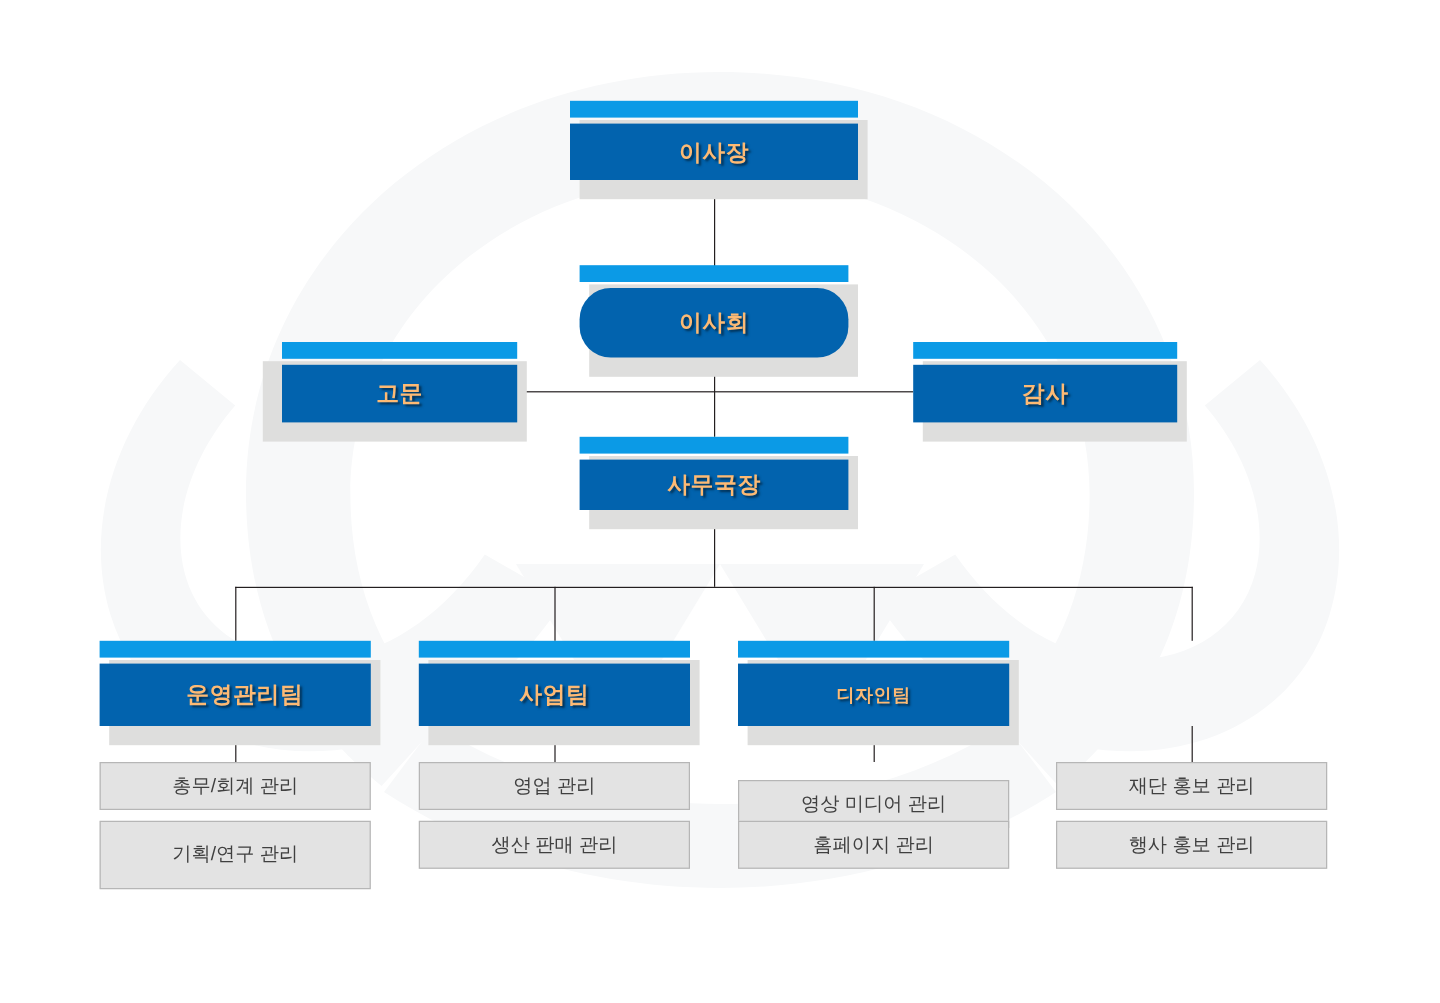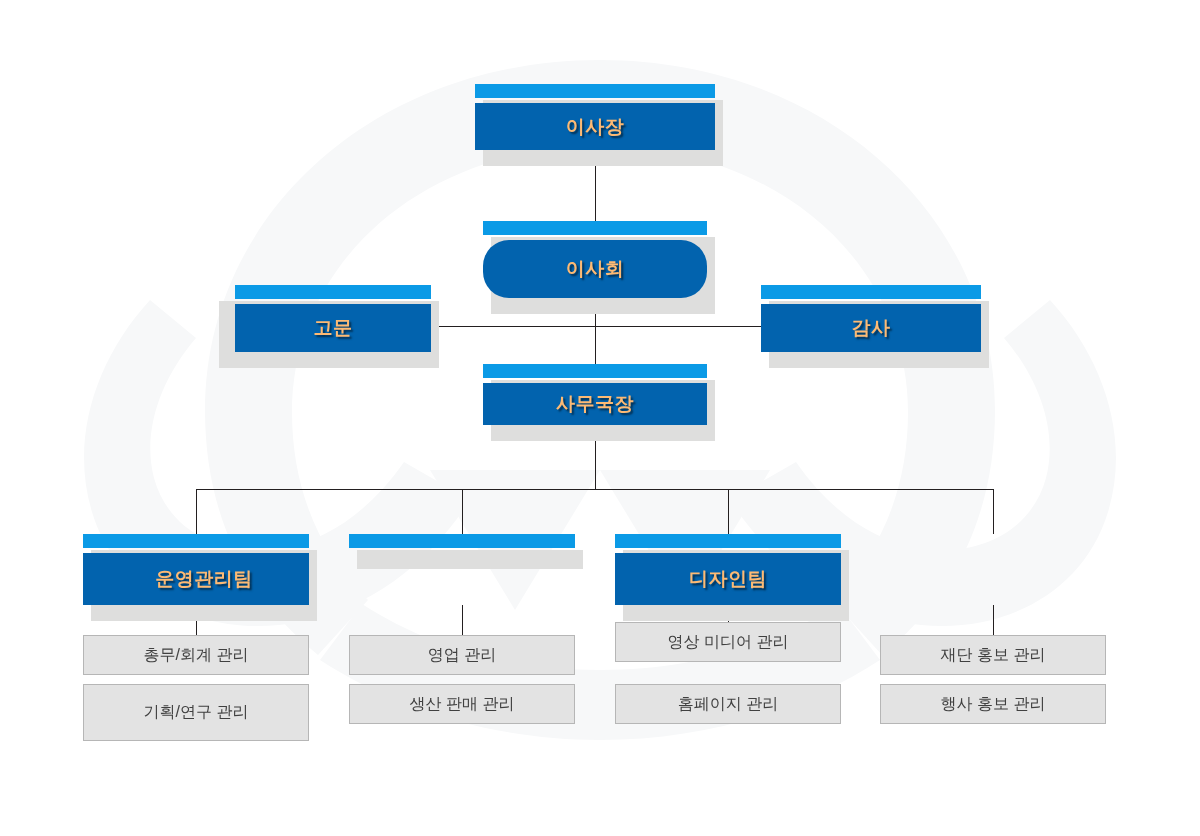--- a/index.html
+++ b/index.html
@@ -202,37 +202,40 @@
     <span class="sublabel">총무/회계 관리</span>
   </div>
   <div class="subnode" style="left:83px; top:684px; width:226px; height:57px;">
     <span class="sublabel">기획/연구 관리</span>
   </div>
 
   <div class="node" style="left:349px; top:534px; width:226px;">
     <div class="shadow"></div>
     <div class="cap"></div>
     <div class="gap"></div>
+    <div class="body" style="height:52px;">
+      <span class="label" style="font-size:19px;">사업팀</span>
+    </div>
   </div>
   <div class="subnode" style="left:349px; top:635px; width:226px; height:40px;">
     <span class="sublabel">영업 관리</span>
   </div>
   <div class="subnode" style="left:349px; top:684px; width:226px; height:40px;">
     <span class="sublabel">생산 판매 관리</span>
   </div>
 
   <div class="node" style="left:615px; top:534px; width:226px;">
     <div class="shadow"></div>
     <div class="cap"></div>
     <div class="gap"></div>
     <div class="body" style="height:52px;">
-      <span class="label" style="font-size:19px;">디자인팀</span>
-    </div>
-  </div>
-  <div class="subnode" style="left:615px; top:622px; width:226px; height:40px;">
+      <span class="label" style="font-size:15px;">디자인팀</span>
+    </div>
+  </div>
+  <div class="subnode" style="left:615px; top:650px; width:226px; height:40px;">
     <span class="sublabel">영상 미디어 관리</span>
   </div>
   <div class="subnode" style="left:615px; top:684px; width:226px; height:40px;">
     <span class="sublabel">홈페이지 관리</span>
   </div>
 
   <div class="subnode" style="left:880px; top:684px; width:226px; height:40px;">
     <span class="sublabel">행사 홍보 관리</span>
   </div>
   <div class="subnode" style="left:880px; top:635px; width:226px; height:40px;">

